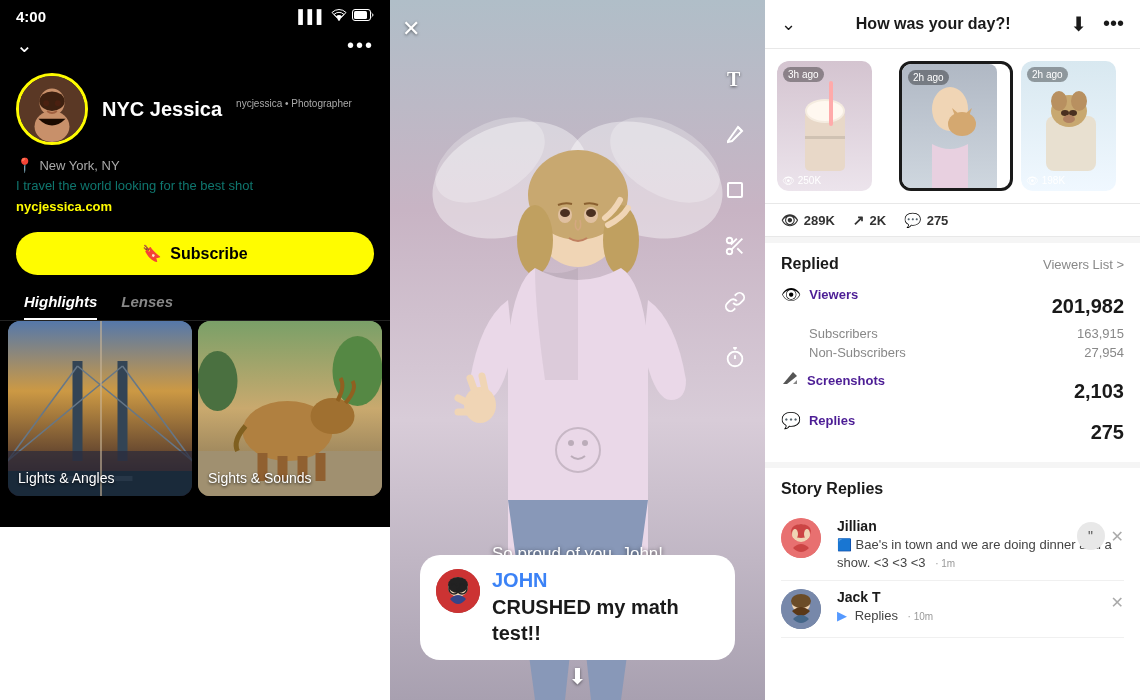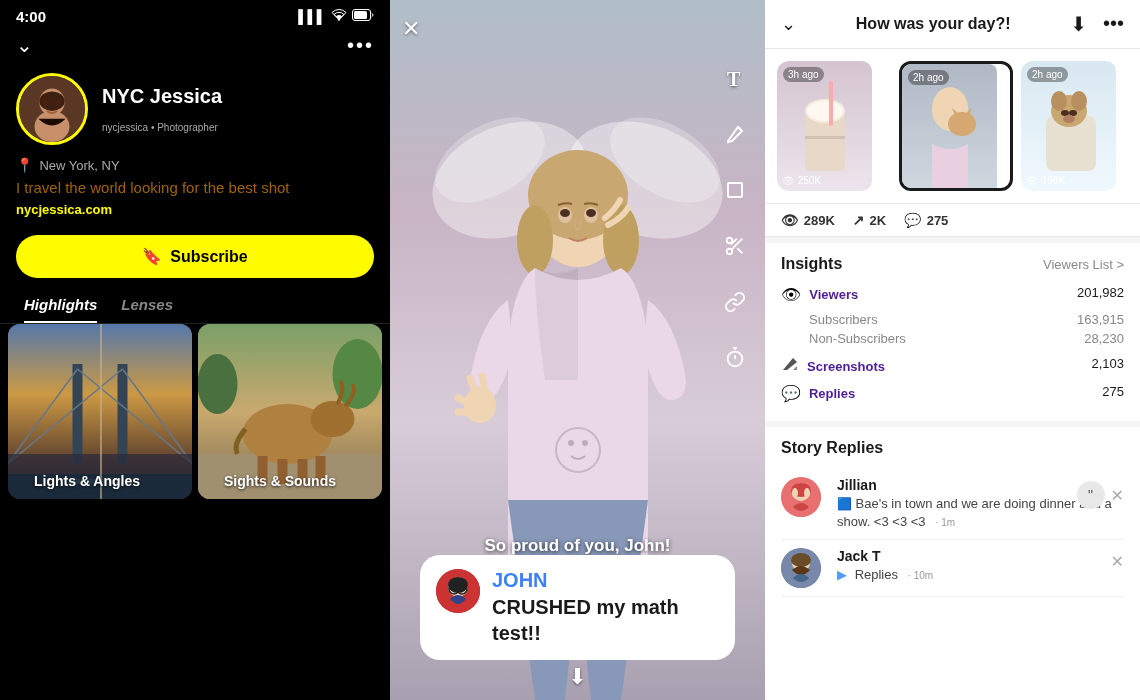--- a/index.html
+++ b/index.html
@@ -7,21 +7,21 @@
       width: 1140px;
       height: 700px;
       display: flex;
       overflow: hidden;
       font-family: -apple-system, BlinkMacSystemFont, 'Segoe UI', sans-serif;
     }
 
     
     #left-panel {
       width: 390px;
-      height: 700px;
+      height: 527px;
       background: #000;
       color: #fff;
       display: flex;
       flex-direction: column;
       overflow: hidden;
       flex-shrink: 0;
     }
     .left-status-bar {
       display: flex;
       justify-content: space-between;
@@ -59,32 +59,32 @@
     .avatar-img {
       width: 100%;
       height: 100%;
       background: linear-gradient(135deg, #5a3825 40%, #8b5e3c 100%);
       border-radius: 50%;
       display: flex;
       align-items: center;
       justify-content: center;
       font-size: 28px;
     }
-    .profile-info { display: flex; flex-direction: column; gap: 14px; }
+    .profile-info { display: flex; gap: 14px; }
     .profile-name { font-size: 20px; font-weight: 700; color: #fff; }
     .profile-handle { font-size: 10px; color: #aaa; }
     .profile-meta {
       padding: 0 16px 8px;
       display: flex;
       flex-direction: column;
       gap: 4px;
     }
     .location-row { display: flex; align-items: center; gap: 6px; color: #aaa; font-size: 13px; }
     .location-pin { font-size: 14px; }
-    .bio-text { font-size: 15px; color: #a16207; line-height: 1.4; }
+    .bio-text { font-size: 13px; color: #0f766e; line-height: 1.4; }
     .profile-link { font-size: 13px; color: #FFFC00; font-weight: 600; text-decoration: none; }
     .subscribe-btn {
       margin: 10px 16px;
       background: #FFFC00;
       color: #000;
       border: none;
       border-radius: 28px;
       padding: 12px 0;
       font-size: 16px;
       font-weight: 700;
@@ -142,46 +142,46 @@
       position: absolute;
       width: 2px;
       height: 100%;
       background: rgba(200,180,150,0.6);
       left: 50%;
       top: 0;
     }
     .highlight-label {
       position: absolute;
       bottom: 10px;
-      left: 26px;
+      left: 10px;
       font-size: 14px;
-      font-weight: 700;
+      font-weight: 400;
       color: #fff;
       text-shadow: 0 1px 3px rgba(0,0,0,0.8);
       margin-top: 45px;
     }
 
     
     #middle-panel {
       width: 375px;
       height: 700px;
       background: #1a1a1a;
       position: relative;
       flex-shrink: 0;
       overflow: hidden;
     }
     .story-caption {
       position: absolute;
-      bottom: 144px;
+      bottom: 136px;
       left: 0;
       right: 0;
       text-align: center;
       color: #fff;
       font-size: 17px;
-      font-weight: 700;
+      font-weight: 400;
       text-shadow: 0 1px 4px rgba(0,0,0,0.7);
       padding: 0 14px;
     }
     .story-reply-bubble {
       position: absolute;
       bottom: 40px;
       left: 30px;
       right: 30px;
       background: #fff;
       border-radius: 20px;
@@ -344,21 +344,21 @@
     .viewers-list-link { font-size: 13px; color: #888; cursor: pointer; }
     .insight-row {
       display: flex;
       align-items: flex-start;
       justify-content: space-between;
       margin-bottom: 6px;
     }
     .insight-left { display: flex; align-items: center; gap: 8px; }
     .insight-icon { font-size: 16px; }
     .insight-label { font-size: 13px; color: #4c1d95; font-weight: 700; }
-    .insight-value { font-size: 13px; color: #1a1a1a; font-weight: 400; }
+    .insight-value { font-size: 20px; color: #1a1a1a; font-weight: 700; margin-top: 10px; }
     .insight-sub-row {
       display: flex;
       justify-content: space-between;
       padding: 2px 0 2px 28px;
     }
     .insight-sub-label { font-size: 13px; color: #888; }
     .insight-sub-value { font-size: 13px; color: #888; }
     
     .replies-section {
       background: #fff;
@@ -799,38 +799,38 @@
       <span>2K</span>
     </div>
     <div class="stat-item">
       <span class="stat-icon">💬</span>
       <span>275</span>
     </div>
   </div>
 
   <div class="insights-section">
     <div class="insights-header">
-      <span class="insights-title">Insights</span>
+      <span class="insights-title">Replied</span>
       <span class="viewers-list-link">Viewers List &gt;</span>
     </div>
 
     <div class="insight-row">
       <div class="insight-left">
         <span class="insight-icon">👁</span>
         <span class="insight-label">Viewers</span>
       </div>
       <span class="insight-value">201,982</span>
     </div>
     <div class="insight-sub-row">
       <span class="insight-sub-label">Subscribers</span>
       <span class="insight-sub-value">163,915</span>
     </div>
     <div class="insight-sub-row">
       <span class="insight-sub-label">Non-Subscribers</span>
-      <span class="insight-sub-value">28,230</span>
+      <span class="insight-sub-value">27,954</span>
     </div>
 
     <div class="insight-row" style="margin-top:8px">
       <div class="insight-left">
         <span class="insight-icon">
           <svg width="18" height="16" viewBox="0 0 18 16" fill="#333">
             <path d="M2 14 L12 2 L16 6 L6 14Z" fill="#555"></path>
             <path d="M12 14 L16 14 L16 10Z" fill="#888"></path>
           </svg>
         </span>

